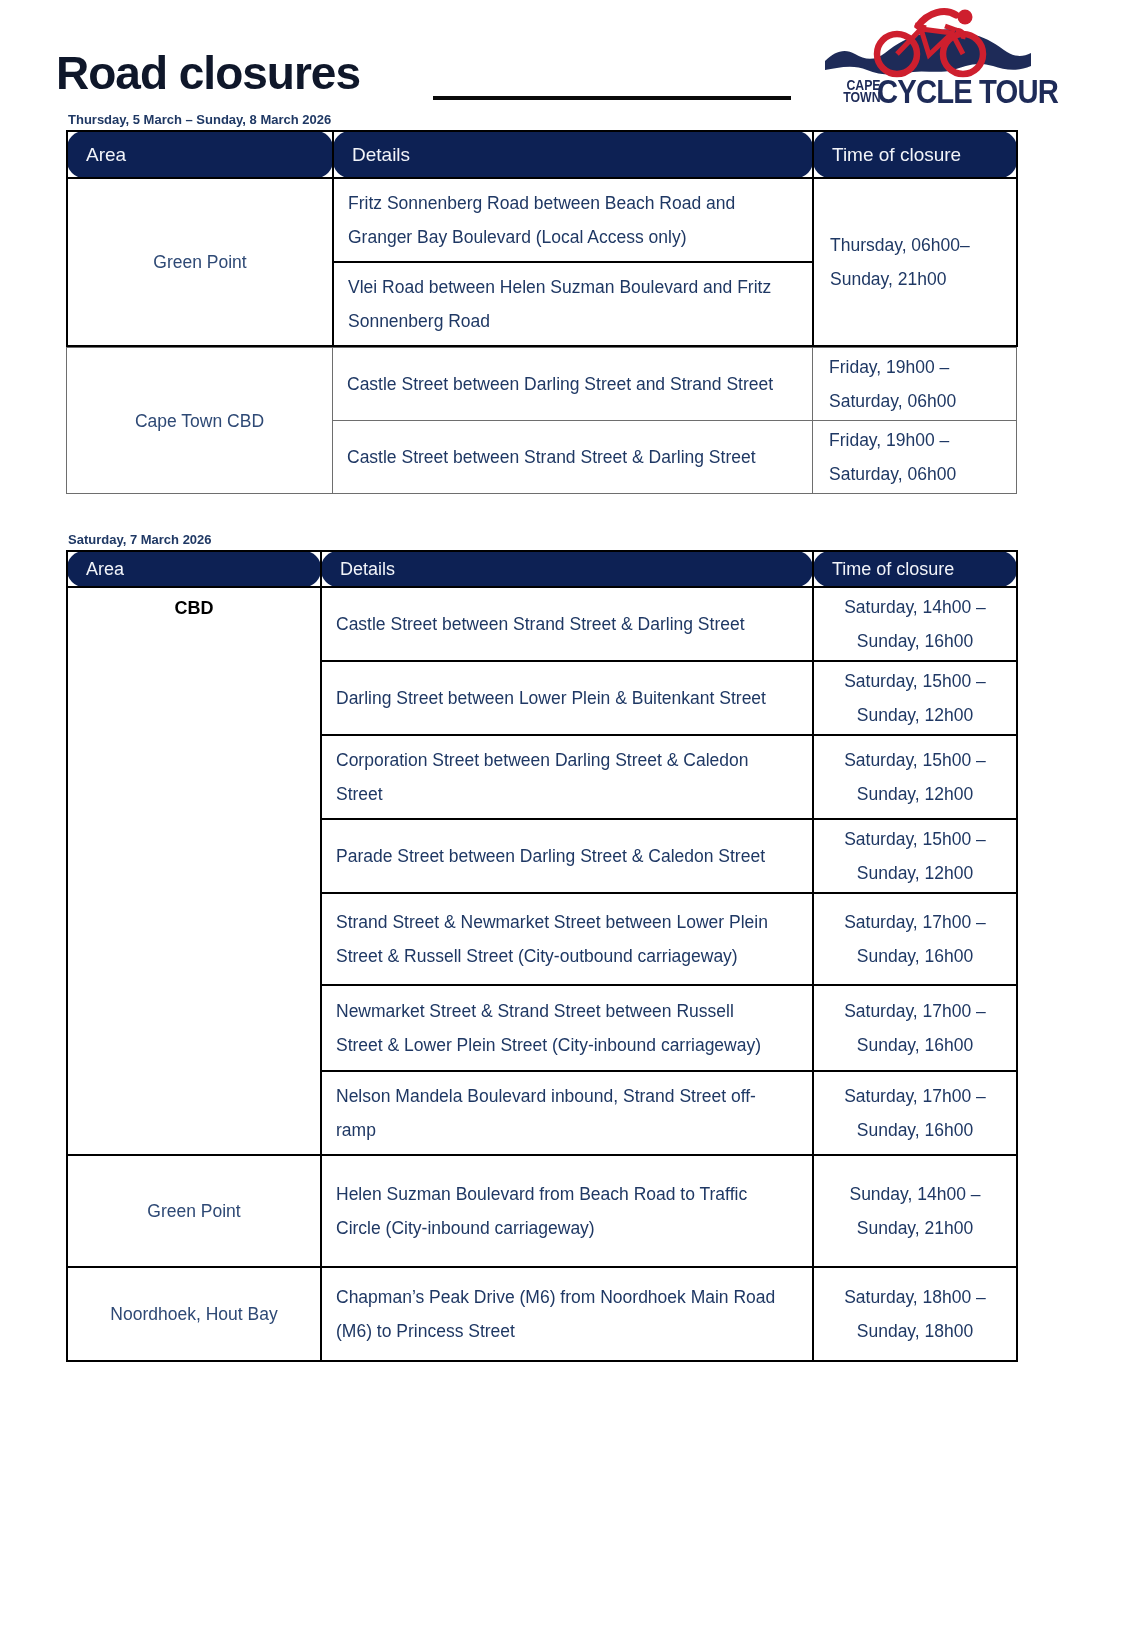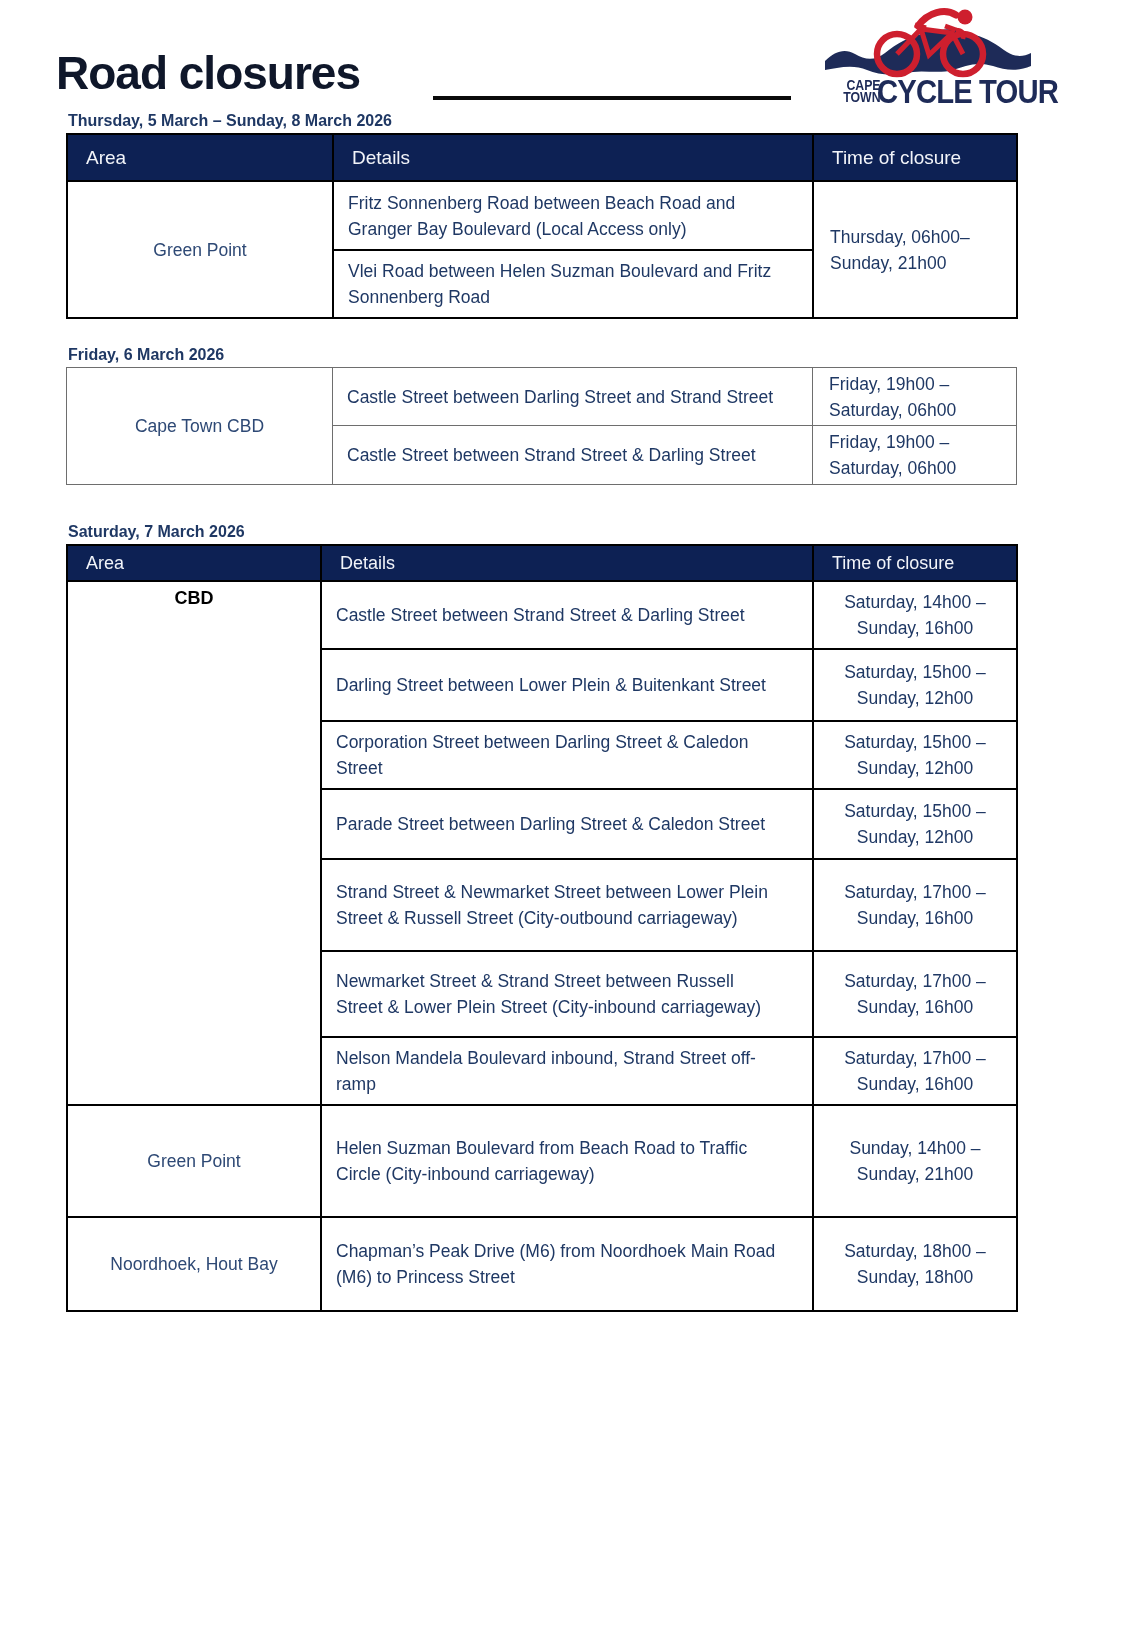--- a/index.html
+++ b/index.html
@@ -34,37 +34,37 @@
     margin-bottom:2px;letter-spacing:0;
   }
   .logo-cycletour{
     font-weight:700;color:#1E2B58;font-size:34px;line-height:27px;
     letter-spacing:-1px;transform:scaleX(.86);transform-origin:left bottom;
     white-space:nowrap;
   }
   
   .content{padding-left:66px;}
   .section-heading{
-    font-size:16px;font-weight:700;color:#1F3864;margin:0 0 3px 2px;
+    font-size:13px;font-weight:700;color:#1F3864;margin:0 0 3px 2px;
   }
   .heading-thursday{padding-top:112px;}
   .heading-friday{margin-top:27px;}
   .heading-saturday{margin-top:38px;}
   
   table{border-collapse:collapse;table-layout:fixed;width:950px;background:#fff;}
   .tbl-black th,.tbl-black td{border:2px solid #000;}
   .tbl-gray td{border:1.5px solid #6e6e6e;}
   th{
     background:#0D2154;color:#F2F4F9;font-weight:400;text-align:left;
-    font-size:19px;padding:0 0 0 18px;
+    font-size:19px;padding:0 0 0 18px;border-radius:17px;
   }
   .tbl-t1 th{height:45px;}
   .tbl-t3 th{height:34px;font-size:18px;}
   td{
-    color:#1F3864;font-size:17.5px;line-height:26px;vertical-align:middle;border-radius:7px;
+    color:#1F3864;font-size:17.5px;line-height:34px;vertical-align:middle;border-radius:7px;
   }
   .cell-details{padding:7px 30px 7px 14px;}
   .cell-area{text-align:center;color:#2E4975;padding:0 6px;}
   .cell-area-cbd{
     text-align:center;vertical-align:top;color:#000;font-weight:700;
     font-size:18px;padding-top:3px;
   }
   .cell-time{padding:2px 9px 2px 16px;}
   .tbl-t3 .cell-time{text-align:center;padding:2px 12px;}
 </style>
@@ -119,21 +119,20 @@
         <td class="cell-area" rowspan="2">Green Point</td>
         <td class="cell-details">Fritz Sonnenberg Road between Beach Road and Granger Bay Boulevard (Local Access only)</td>
         <td class="cell-time" rowspan="2">Thursday, 06h00–Sunday, 21h00</td>
       </tr>
       <tr style="height:66px">
         <td class="cell-details">Vlei Road between Helen Suzman Boulevard and Fritz Sonnenberg Road</td>
       </tr>
     </tbody>
       </table>
 
-    <div class="section-heading heading-friday">Friday, 6 March 2026</div>
     <table class="tbl-gray tbl-t2">
       <colgroup>
           <col style="width:266px">
           <col style="width:480px">
           <col style="width:204px">
         </colgroup>
       <tbody>
           <tr style="height:58px">
         <td class="cell-area" rowspan="2">Cape Town CBD</td>
         <td class="cell-details">Castle Street between Darling Street and Strand Street</td>

